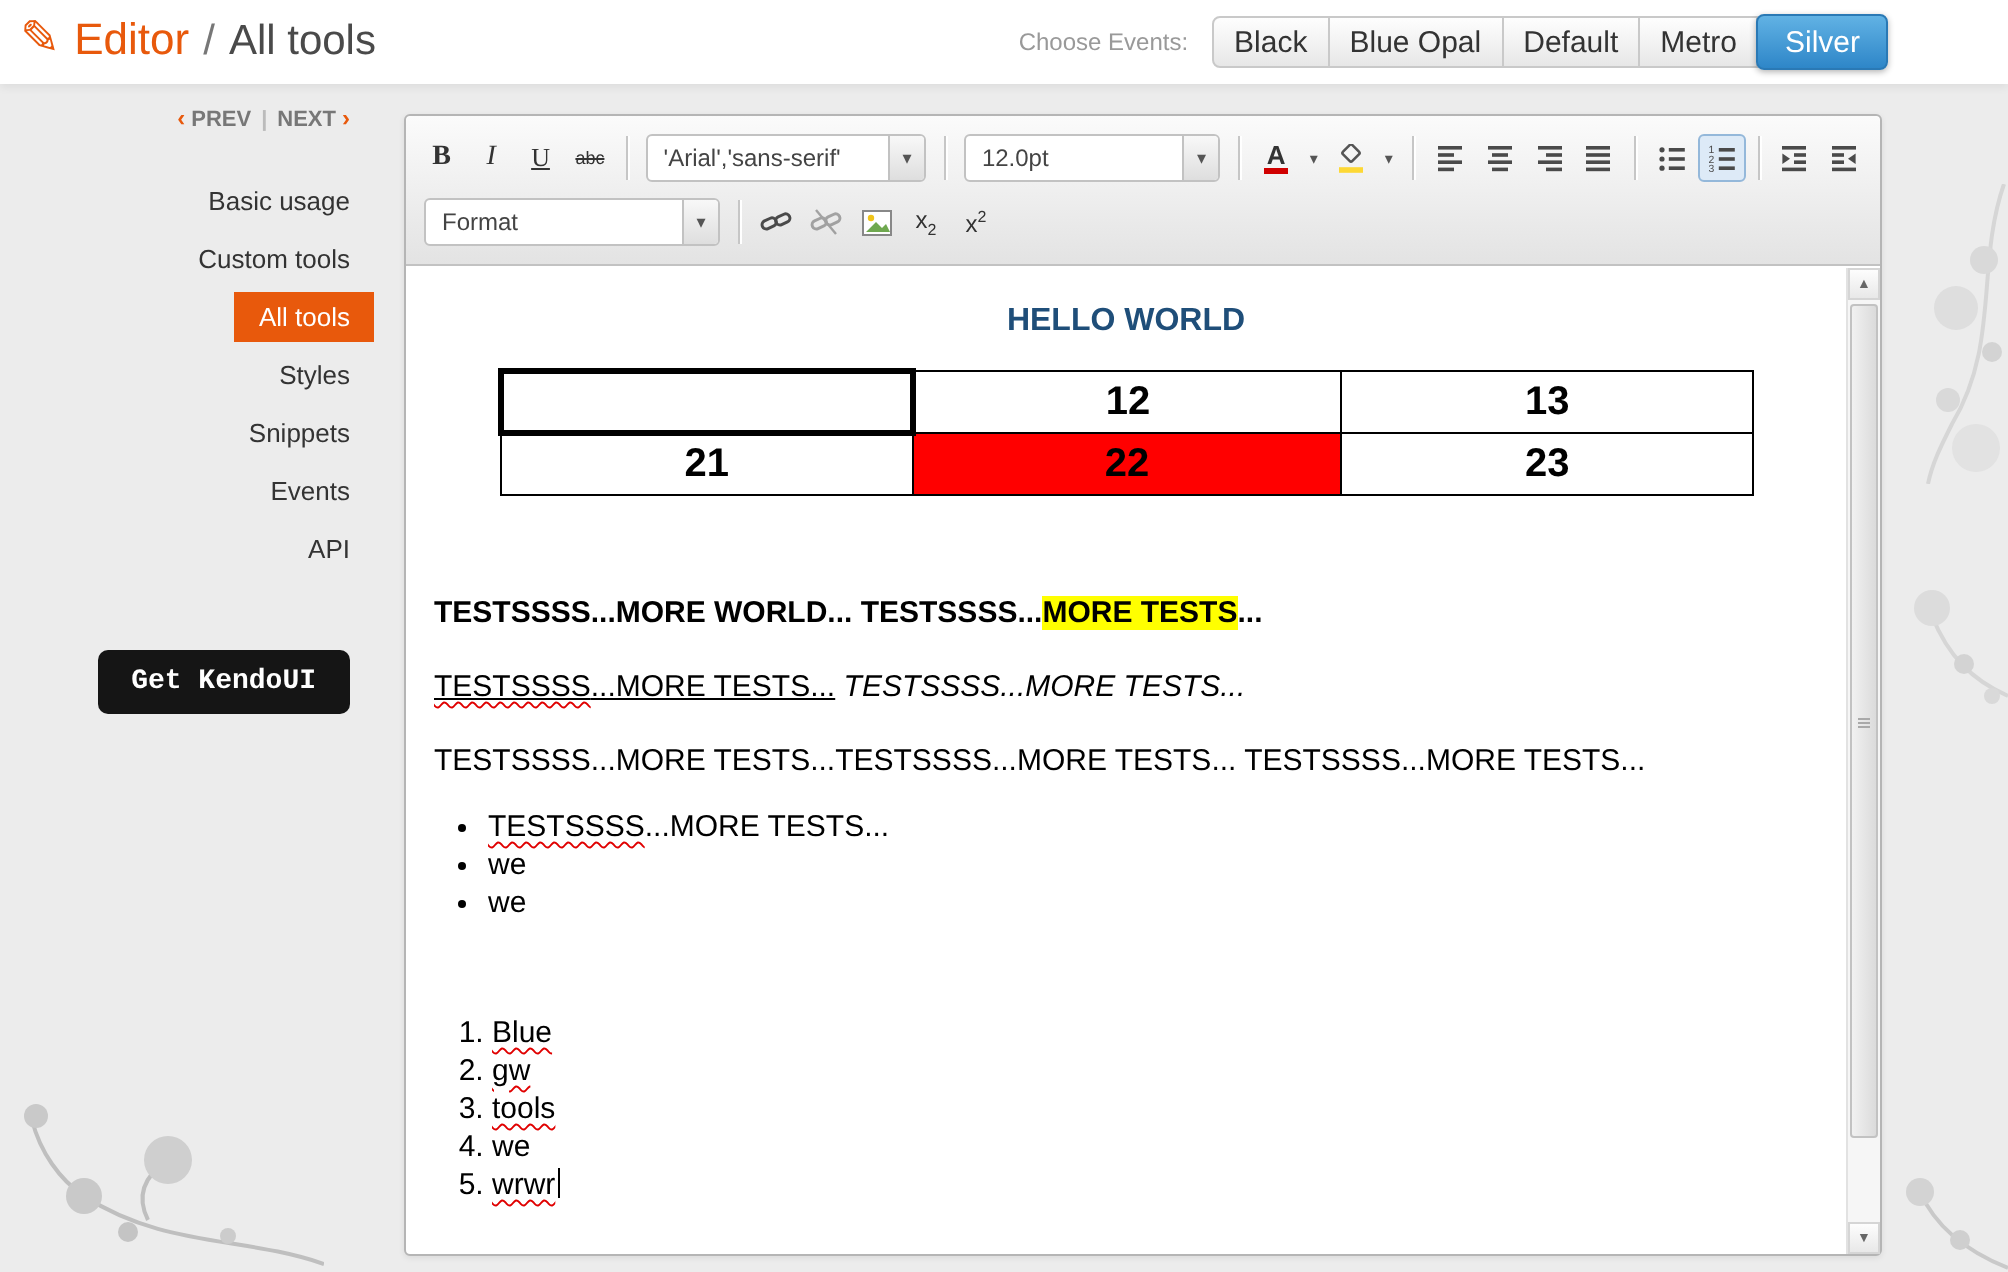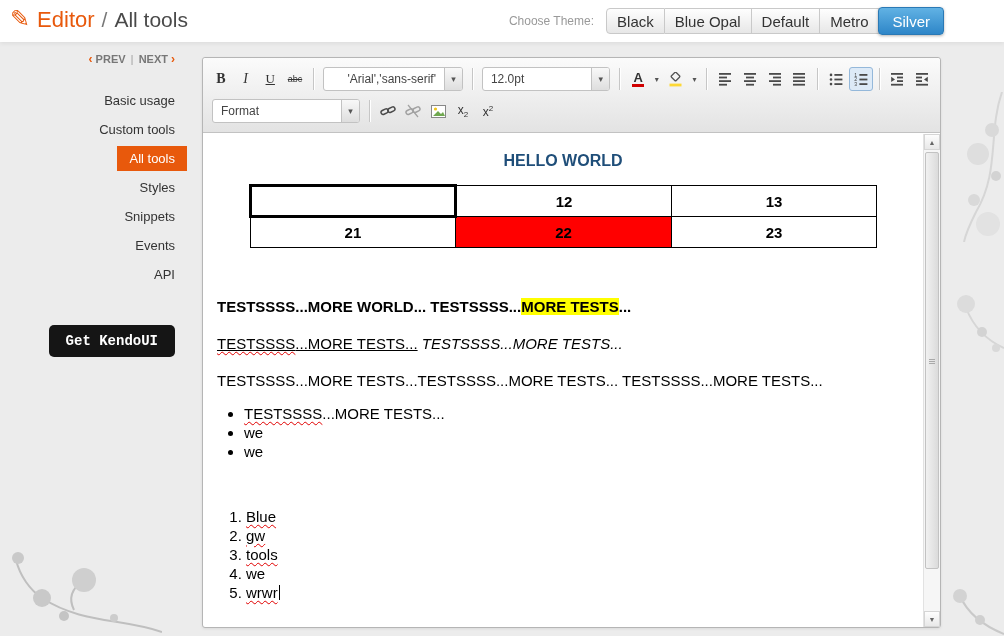--- a/index.html
+++ b/index.html
@@ -56,31 +56,31 @@
   .glyph-u { text-decoration:underline; font-size:13px; font-family:"Liberation Serif",serif; }
   .glyph-s { text-decoration:line-through; font-size:9px; }
   .glyph-x { font-size:12px; }
   .glyph-x sub, .glyph-x sup { font-size:8px; }
   .combo { display:flex; align-items:center; height:24px; background:#fff; border:1px solid #c2c2c2;
            border-radius:3px; margin:0 3px; cursor:pointer; }
   .combo-val { font-size:12px; color:#444; padding:0 8px; flex:1; white-space:nowrap; overflow:hidden; }
   .combo-arrow { width:18px; height:22px; border-left:1px solid #c2c2c2;
                  background:linear-gradient(#f8f8f8,#dedede); display:flex; align-items:center;
                  justify-content:center; font-size:9px; color:#555; border-radius:0 2px 2px 0; }
-  .combo.font { width:142px;text-align:right; } .combo.size { width:130px; } .combo.format { width:148px; }
+  .combo.font { width:142px; } .combo.size { width:130px; } .combo.format { width:148px; }
   .color-a { font-weight:bold; font-size:13px; line-height:1; border-bottom:3px solid #d00000; padding:0 1px; }
   .mini-arrow { width:12px; height:24px; display:flex; align-items:center; justify-content:center;
                 font-size:8px; color:#555; cursor:pointer; }
 
   
   .doc { position:absolute; top:76px; left:0; right:17px; bottom:0; overflow:hidden;
          padding:10px 14px; font-size:15px; color:#000; cursor:text; }
   .doc-heading { text-align:center; color:var(--heading-blue,#1f4e79); font-size:16px; font-weight:bold; margin-top:8px; }
   .ctable { border-collapse:collapse; width:628px; margin:14px auto 0; }
-  .ctable td { border:1px solid #000; height:31px; text-align:center; font-weight:bold; font-size:15px; }
+  .ctable td { border:1px solid #000; height:31px; text-align:center; font-weight:bold; font-size:20px; }
   .ctable td.sel { border:3px solid #000; }
   .ctable td.red { background:var(--table-cell-red,#f00); }
   .p1 { margin-top:50px; font-weight:bold; }
   .hl { background:var(--highlight-yellow,#ff0); }
   .p2 { margin-top:20px; }
   .p3 { margin-top:20px; }
   .u { text-decoration:underline; }
   .it { font-style:italic; }
   .doc ul { margin-top:15px; padding-left:27px; }
   .doc li { line-height:19px; }
@@ -142,21 +142,21 @@
 </svg>
 
 <div class="header">
   <div class="brand">
     <span class="pencil">✎</span>
     <span class="app-title">Editor</span>
     <span class="slash">/</span>
     <span class="page-title">All tools</span>
   </div>
   <div class="theme-chooser">
-    <span class="choose-label">Choose Theme:</span>
+    <span class="choose-label">Choose Events:</span>
     <div class="theme-group">
       <button class="theme-btn first">Black</button>
       <button class="theme-btn">Blue Opal</button>
       <button class="theme-btn">Default</button>
       <button class="theme-btn">Metro</button>
       <button class="theme-btn selected">Silver</button>
     </div>
   </div>
 </div>
 

